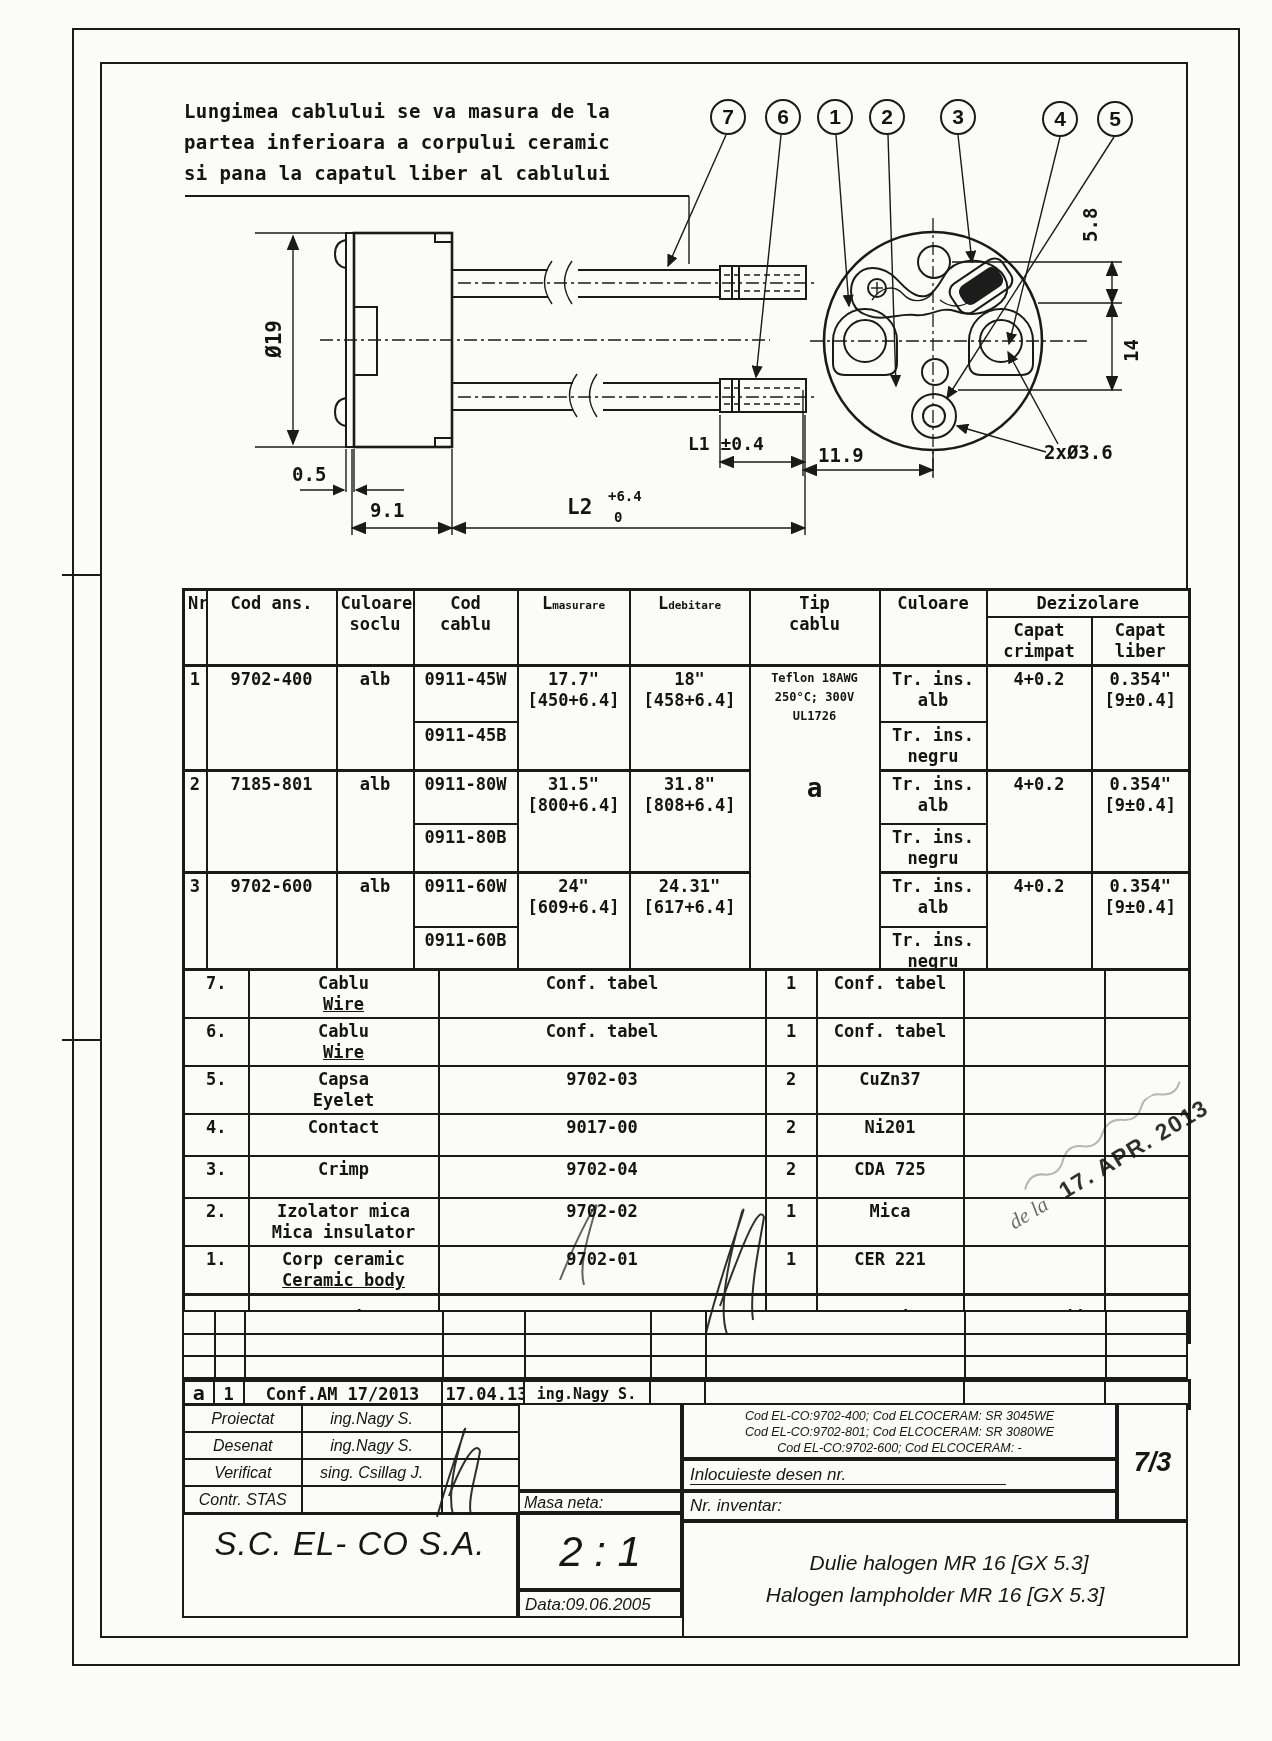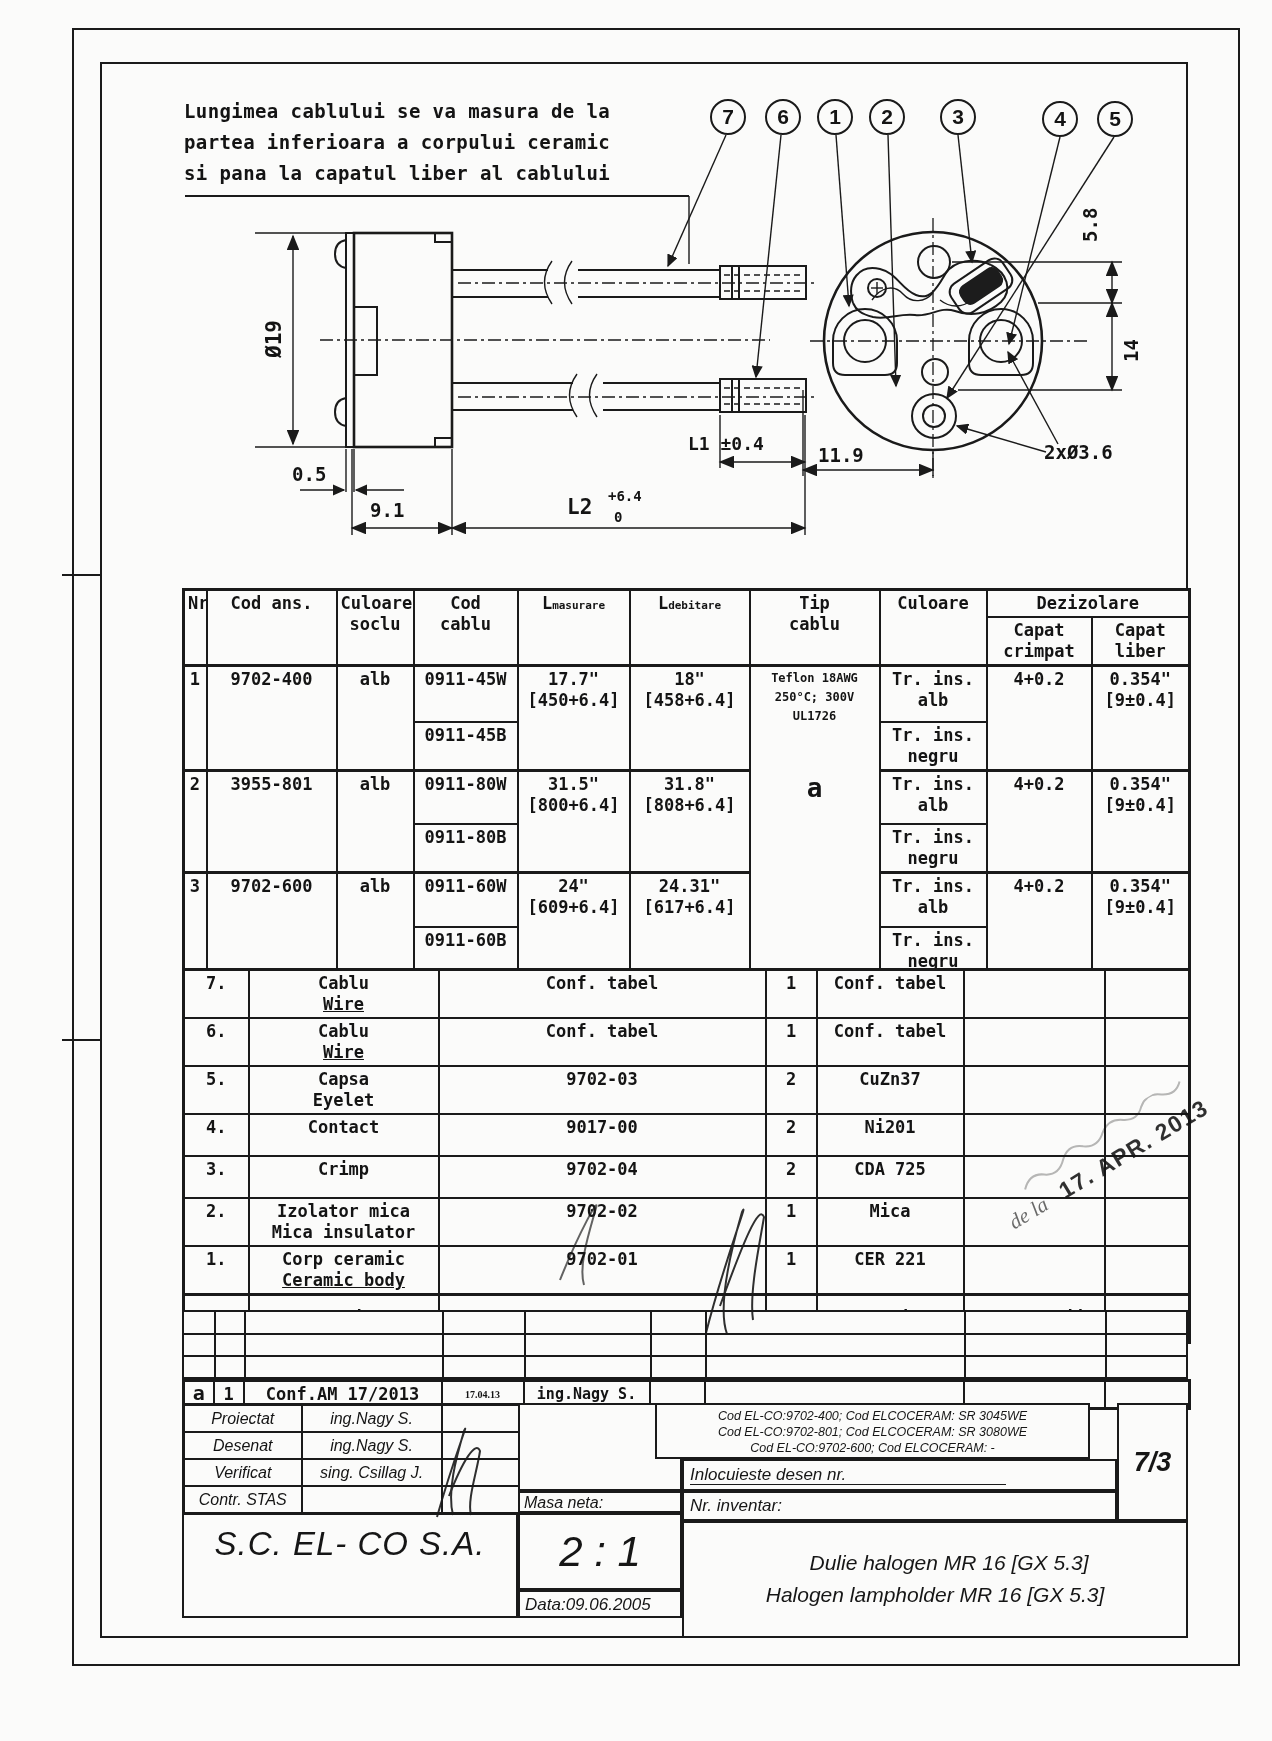--- a/index.html
+++ b/index.html
@@ -290,21 +290,21 @@
     </tr>
     <tr style="height:46px;">
       <td class="ta-l">0911-45B</td>
       <td>
         <span>Tr. ins.</span><br>
         <span>negru</span></td>
     </tr>
 
     <tr style="height:54px;">
       <td rowspan="2" class="sep ta-l" style="padding-left:2px">2</td>
-      <td rowspan="2" class="sep ta-l">3955-801</td>
+      <td rowspan="2" class="sep ta-l">7185-801</td>
       <td rowspan="2" class="sep">alb</td>
       <td class="sep ta-l">0911-80W</td>
       <td rowspan="2" class="sep">
         <span>31.5"</span><br>
         <span>[800+6.4]</span></td>
       <td rowspan="2" class="sep">
         <span>31.8"</span><br>
         <span>[808+6.4]</span></td>
       <td class="sep">
         <span>Tr. ins.</span><br>
@@ -470,21 +470,21 @@
         <col style="width:55px">
         <col style="width:259px">
         <col style="width:141px">
         <col style="width:85px">
     </colgroup>
     <tbody>
         <tr style="height:24px;">
       <td style="font-size:20px;line-height:18px;">a</td>
       <td>1</td>
       <td class="ta-l">Conf.AM 17/2013</td>
-      <td style="font-size:10px;font-family:Liberation Serif, serif;">17.04.13</td>
+      <td style="font-size:17px;">17.04.13</td>
       <td style="font-size:15px;" class="ta-l">ing.Nagy S.</td>
       <td></td>
       <td></td>
       <td></td>
       <td></td>
     </tr>
   </tbody>
     </table>
 
   <table class="grid abs sans" style="left:182px;top:1403px;width:336px;">
@@ -531,21 +531,21 @@
     <div class="sans" style="font-size:33px;margin-top:10px;letter-spacing:1px;">S.C. EL- CO S.A.</div>
   </div>
 
   <div class="abs box" style="left:518px;top:1513px;width:164px;height:77px;display:flex;align-items:center;justify-content:center;">
     <span class="sans" style="font-size:42px;">2 : 1</span>
   </div>
   <div class="abs box sans" style="left:518px;top:1590px;width:164px;height:28px;font-size:17px;padding:3px 5px;">
     <span>Data:09.06.2005</span>
   </div>
 
-  <div class="abs box" style="left:655px;top:1403px;width:435px;height:56px;text-align:center;padding-top:3px;">
+  <div class="abs box" style="left:682px;top:1403px;width:435px;height:56px;text-align:center;padding-top:3px;">
     <div class="sans" style="font-size:12.5px;line-height:16px;">Cod EL-CO:9702-400; Cod ELCOCERAM: SR 3045WE</div>
     <div class="sans" style="font-size:12.5px;line-height:16px;">Cod EL-CO:9702-801; Cod ELCOCERAM: SR 3080WE</div>
     <div class="sans" style="font-size:12.5px;line-height:16px;">Cod EL-CO:9702-600; Cod ELCOCERAM: -</div>
   </div>
   <div class="abs box sans" style="left:682px;top:1459px;width:435px;height:32px;font-size:17px;padding:4px 6px;">
     <span style="border-bottom:1.5px solid #1a1a1a;padding-right:160px;">Inlocuieste desen nr.</span>
   </div>
   <div class="abs box sans" style="left:682px;top:1491px;width:435px;height:30px;font-size:17px;padding:3px 6px;">
     <span>Nr. inventar:</span>
   </div>

